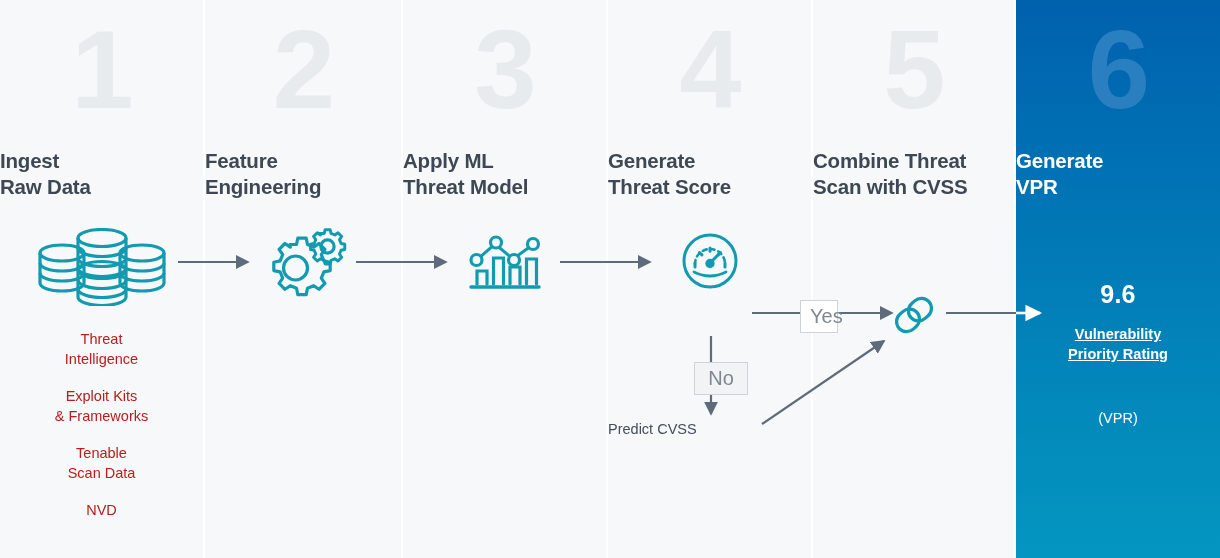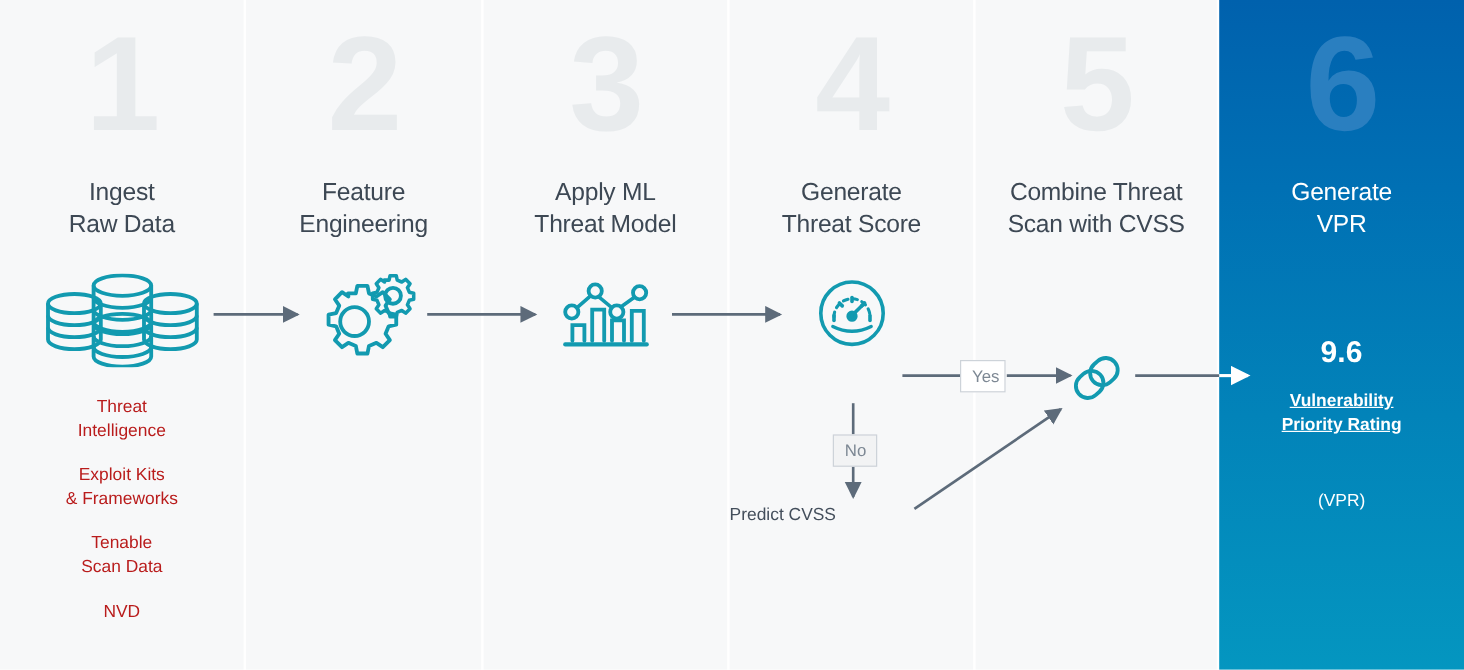--- a/index.html
+++ b/index.html
@@ -51,23 +51,22 @@
     letter-spacing: -2px;
     user-select: none;
   }
   .col.c6 .bignum { color: #2a7fc0; }
 
   .title {
     position: absolute;
     top: 148px;
     left: 0;
     width: 100%;
-    text-align: center;
     font-size: 20.5px;
-    font-weight: 400;
+    font-weight: 700;
     line-height: 1.25;
     color: #3d4854;
     letter-spacing: -0.2px;
     white-space: pre-line;
   }
   .col.c6 .title { color: #ffffff; }
 
   
   .iconwrap {
     position: absolute;
@@ -154,28 +153,28 @@
     width: 1220px; height: 558px;
     pointer-events: none;
   }
 
   
   .chip {
     position: absolute;
     background: #ffffff;
     border: 1px solid #cdd3d9;
     color: #7d8894;
-    font-size: 14px;
+    font-size: 20px;
     line-height: 1;
     padding: 5px 9px 6px 9px;
     text-align: center;
     box-sizing: border-box;
   }
   .chip-yes { left: 800px; top: 300px; width: 38px; }
-  .chip-no  { left: 694px; top: 362px; width: 37px; background:#f2f3f4; }
+  .chip-no  { left: 694px; top: 362px; width: 54px; background:#f2f3f4; }
 </style>
 </head>
 <body>
 
 <div id="stage">
 
   <div class="col c1">
     <div class="bignum">1</div>
     <div class="title">Ingest
 Raw Data</div>

